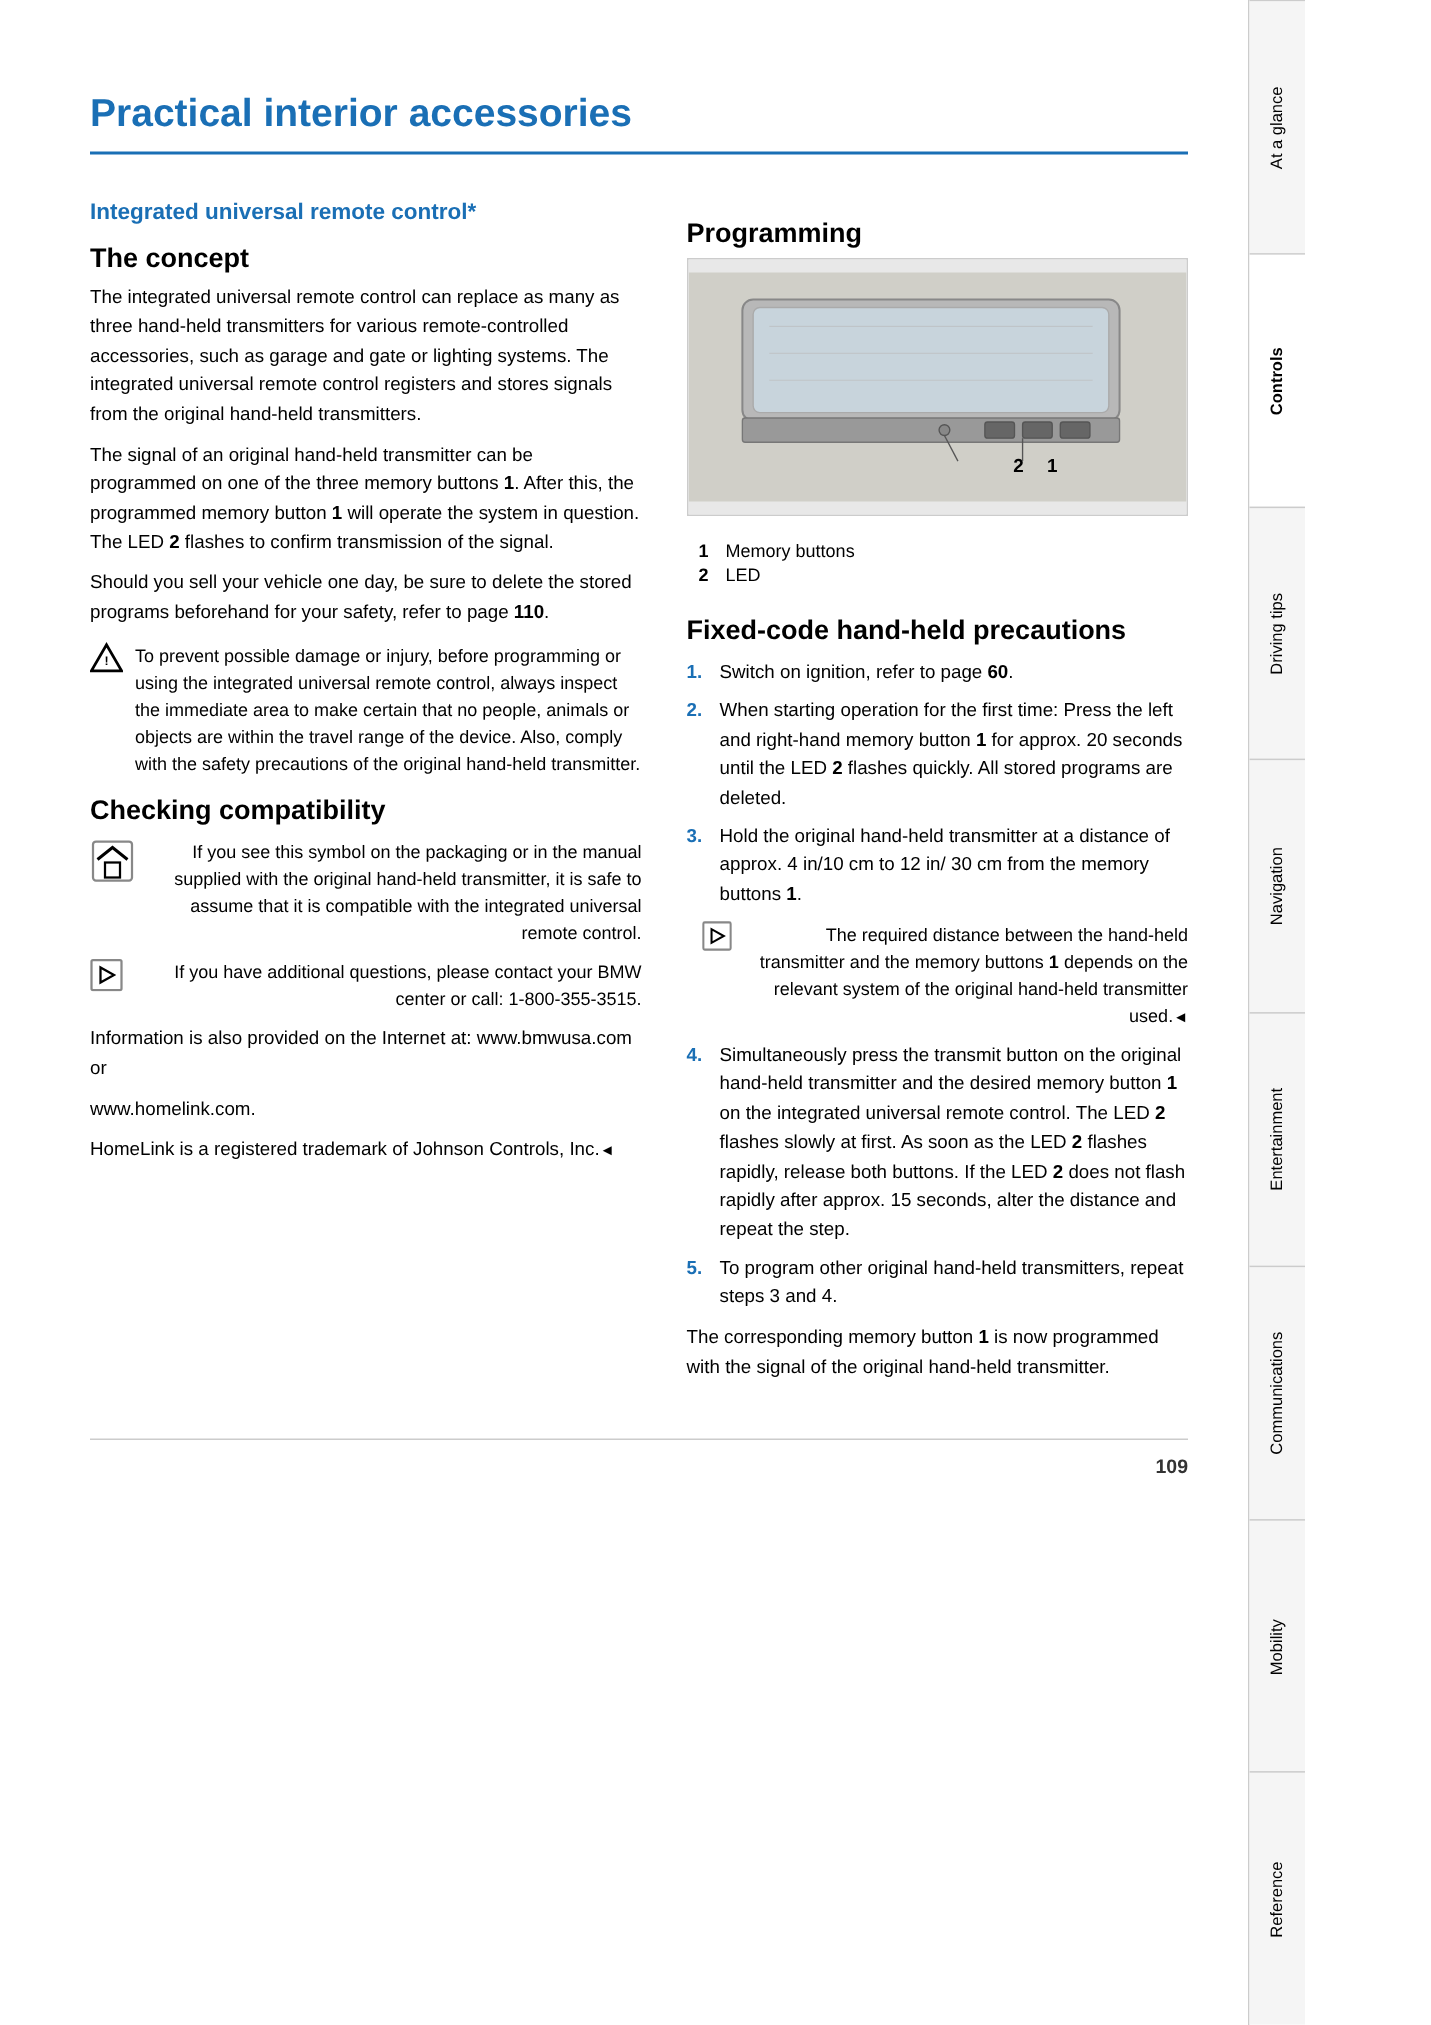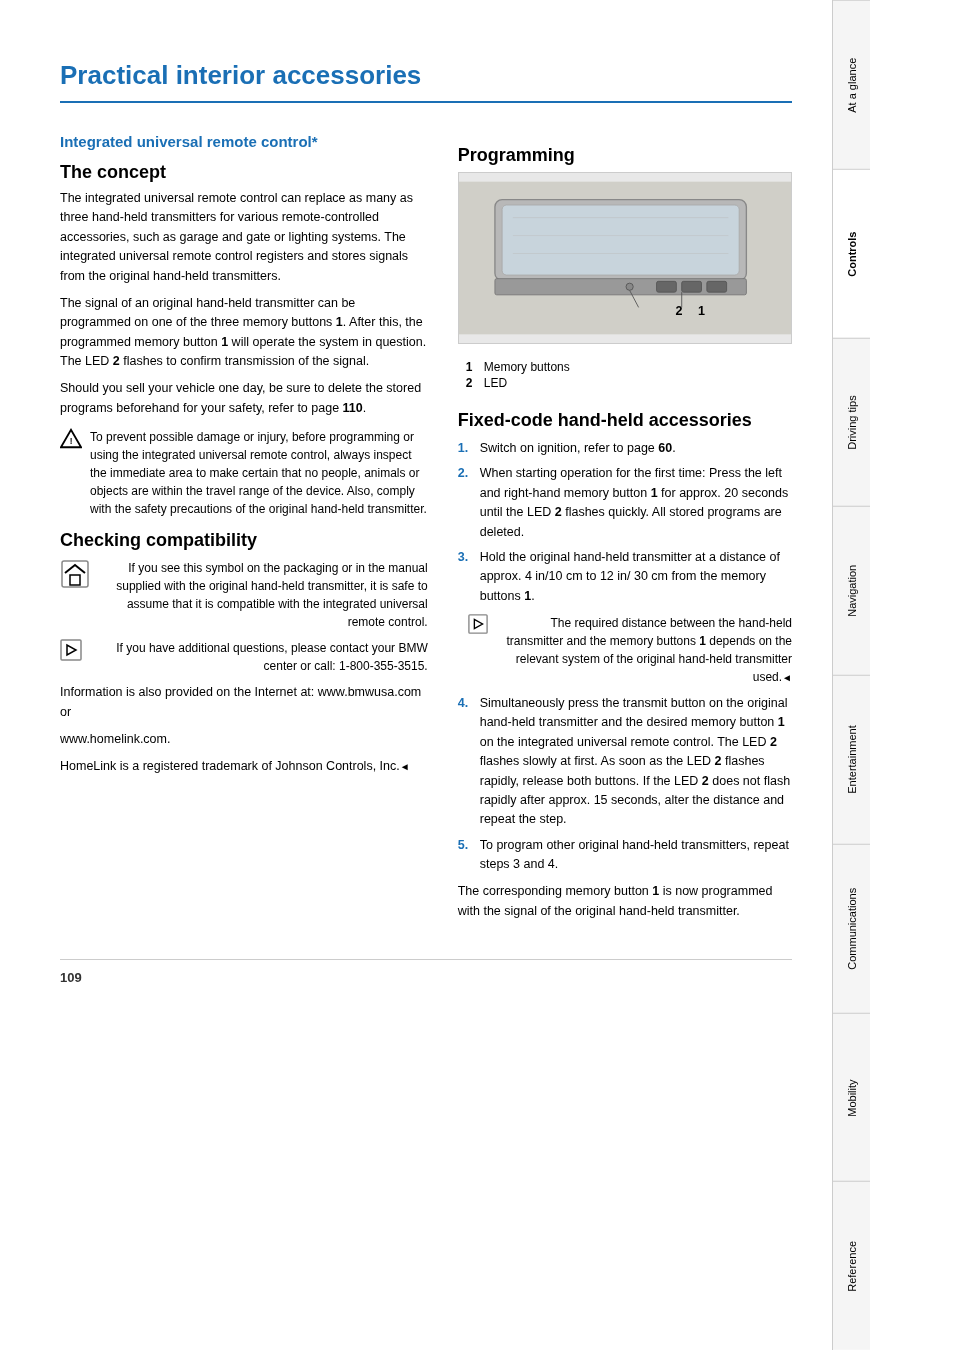--- a/index.html
+++ b/index.html
@@ -179,21 +179,21 @@
       margin-top: 30px;
       font-size: 11.5px;
       color: #333;
       border-top: 1px solid #ccc;
       padding-top: 10px;
     }
 
     .page-number {
       font-size: 13px;
       font-weight: bold;
-      text-align: left;
+      text-align: right;
       margin-bottom: 4px;
     }
 
     b { font-weight: bold; }
 
     .backarrow { font-size: 10px; }
   </style>
 </head>
 <body>
 
@@ -300,21 +300,21 @@
           <div class="image-label-item">
             <span class="label-num">1</span>
             <span>Memory buttons</span>
           </div>
           <div class="image-label-item">
             <span class="label-num">2</span>
             <span>LED</span>
           </div>
         </div>
 
-        <div class="subsection-heading">Fixed-code hand-held accessories</div>
+        <div class="subsection-heading">Fixed-code hand-held precautions</div>
 
         <ol class="numbered-list">
 
           <li>
             <span class="list-num">1.</span>
             <span>Switch on ignition, refer to page <b>60</b>.</span>
           </li>
 
           <li>
             <span class="list-num">2.</span>

